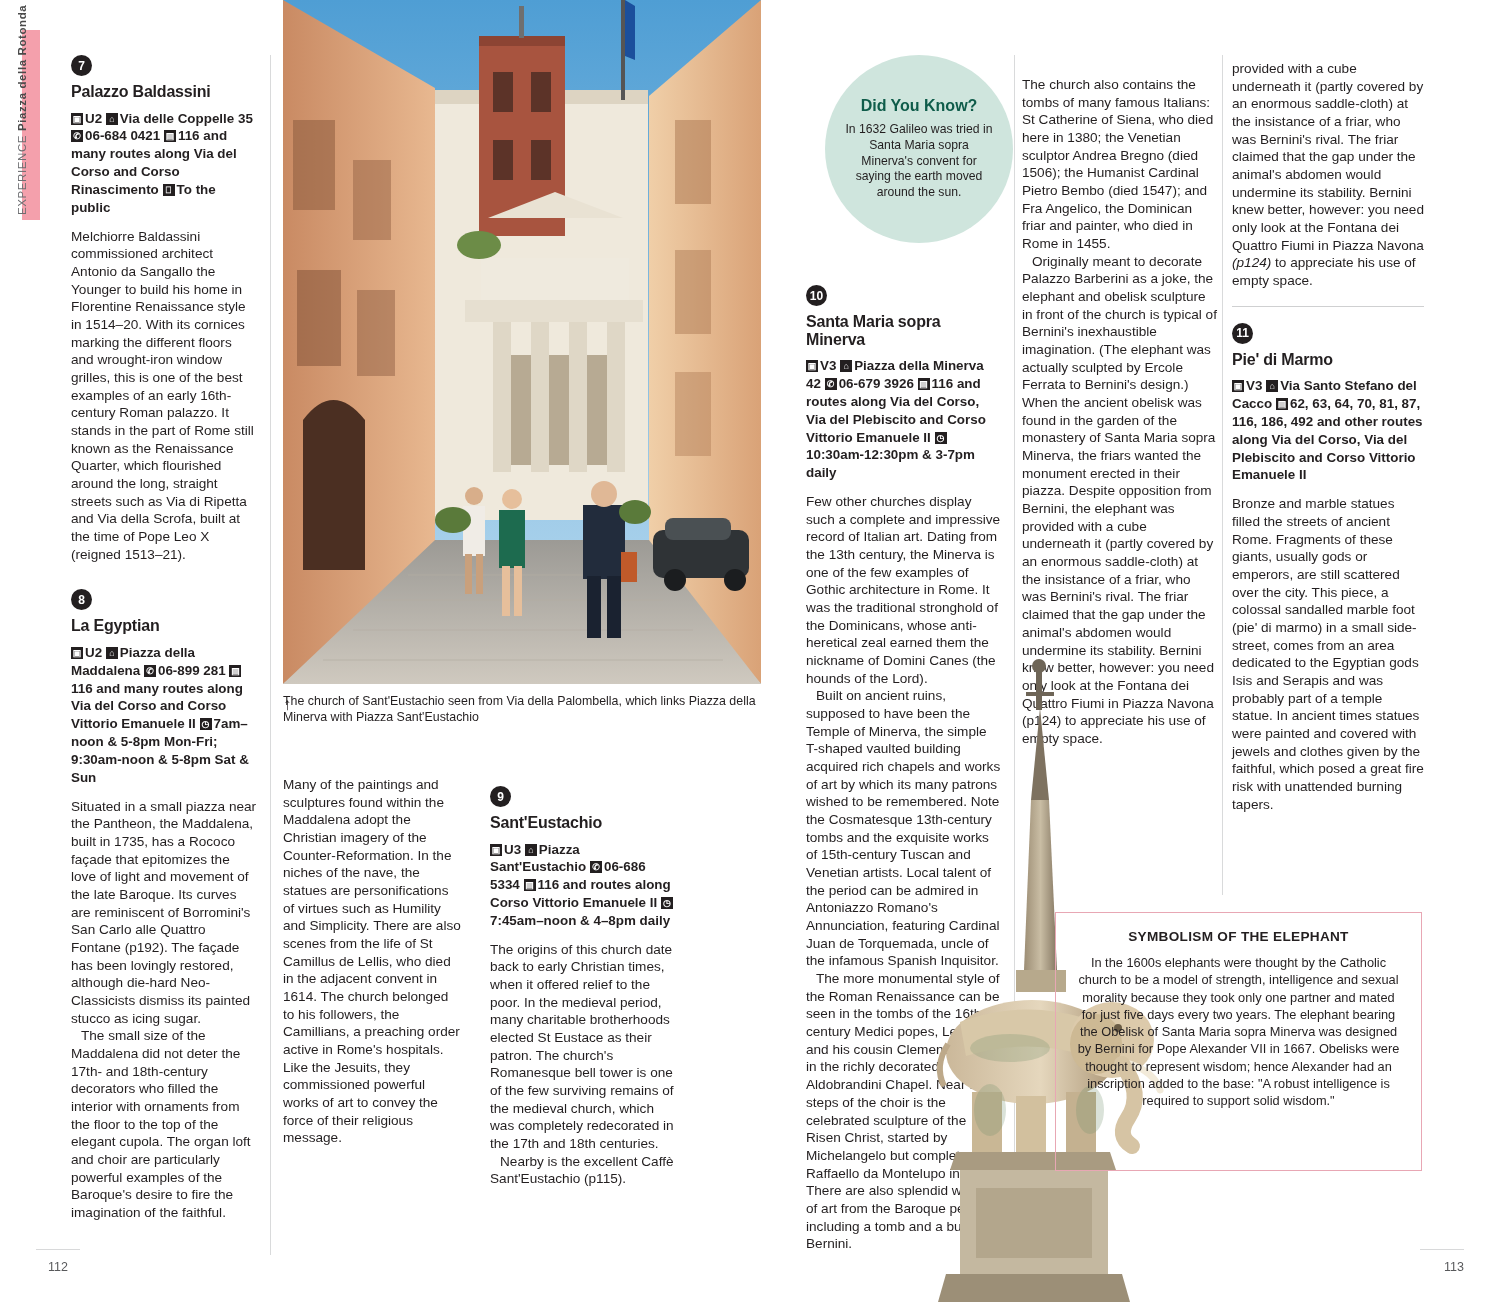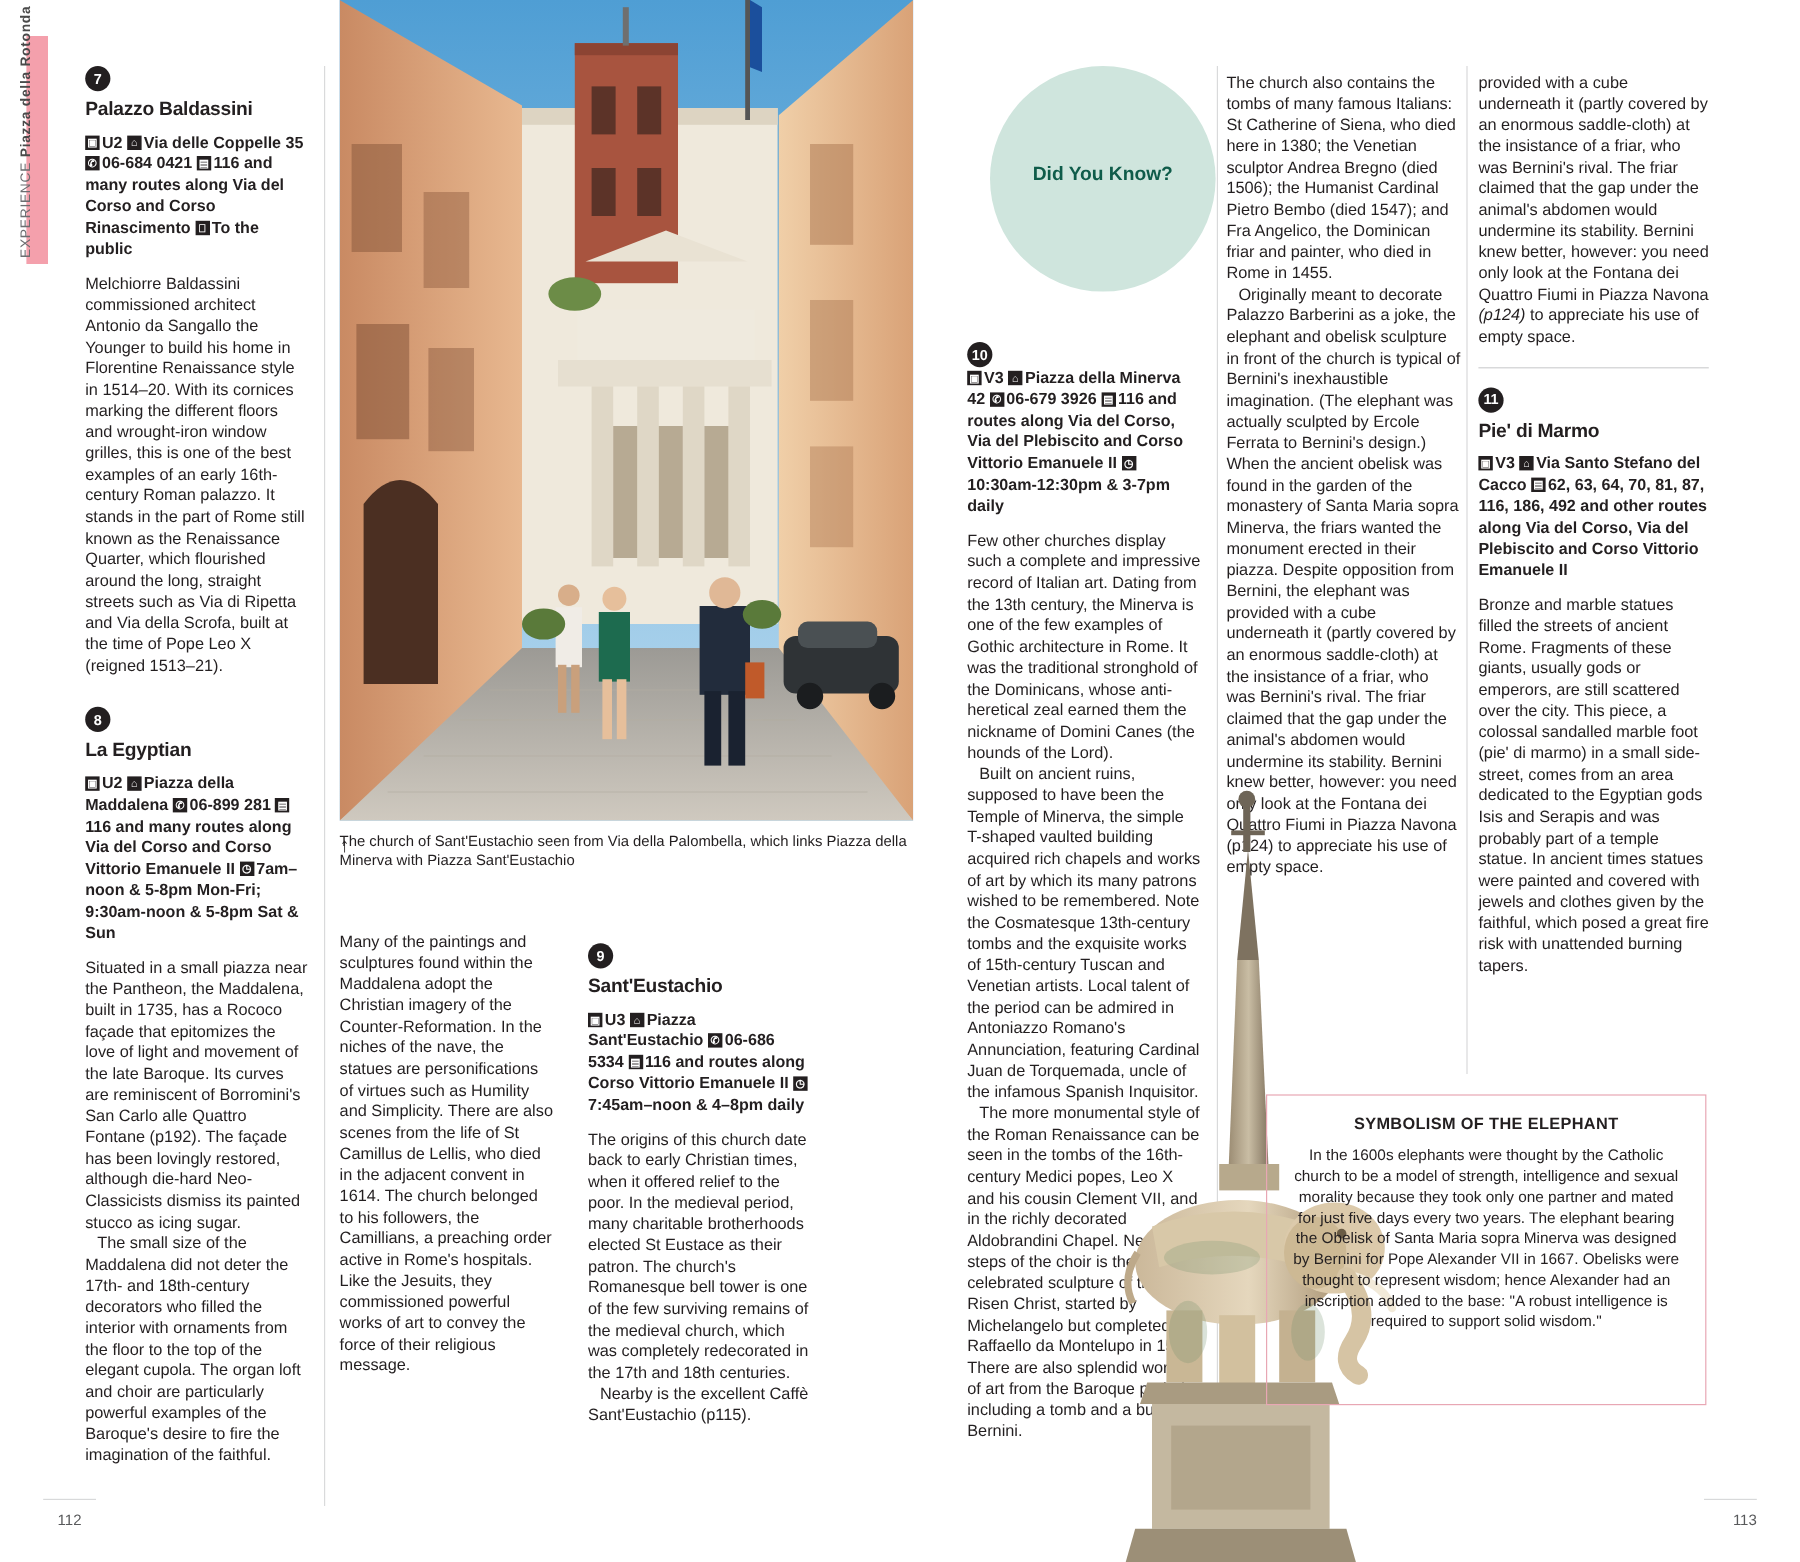--- a/index.html
+++ b/index.html
@@ -270,41 +270,43 @@
       <span class="gl-sq">◷</span><span>7:45am–noon &amp; 4–8pm daily</span>
     </div>
     <div class="body-text">
       <p>The origins of this church date back to early Christian times, when it offered relief to the poor. In the medieval period, many charitable brotherhoods elected St Eustace as their patron. The church's Romanesque bell tower is one of the few surviving remains of the medieval church, which was completely redecorated in the 17th and 18th centuries.</p>
       <p>Nearby is the excellent Caffè Sant'Eustachio (p115).</p>
     </div>
   </div>
 
   <div class="dyk">
     <h3>Did You Know?</h3>
+    <p>In 1632 Galileo was tried in Santa Maria sopra Minerva's convent for saying the earth moved around the sun.</p>
   </div>
 
   <div class="col" style="left:806px; top:285px; width:196px;">
     <span class="num-badge">10</span>
+    <h2 class="sight-title">Santa Maria sopra Minerva</h2>
     <div class="facts">
       <span class="gl-sq">▣</span><span>V3</span>
       <span class="gl-sq">⌂</span><span>Piazza della Minerva 42</span>
       <span class="gl-sq">✆</span><span>06-679 3926</span>
       <span class="gl-sq">▤</span><span>116 and routes along Via del Corso, Via del Plebiscito and Corso Vittorio Emanuele II</span>
       <span class="gl-sq">◷</span><span>10:30am-12:30pm &amp; 3-7pm daily</span>
     </div>
     <div class="body-text">
       <p>Few other churches display such a complete and impressive record of Italian art. Dating from the 13th century, the Minerva is one of the few examples of Gothic architecture in Rome. It was the traditional stronghold of the Dominicans, whose anti-heretical zeal earned them the nickname of Domini Canes (the hounds of the Lord).</p>
       <p>Built on ancient ruins, supposed to have been the Temple of Minerva, the simple T-shaped vaulted building acquired rich chapels and works of art by which its many patrons wished to be remembered. Note the Cosmatesque 13th-century tombs and the exquisite works of 15th-century Tuscan and Venetian artists. Local talent of the period can be admired in Antoniazzo Romano's Annunciation, featuring Cardinal Juan de Torquemada, uncle of the infamous Spanish Inquisitor.</p>
       <p>The more monumental style of the Roman Renaissance can be seen in the tombs of the 16th-century Medici popes, Leo X and his cousin Clement VII, and in the richly decorated Aldobrandini Chapel. Near the steps of the choir is the celebrated sculpture of the Risen Christ, started by Michelangelo but completed by Raffaello da Montelupo in 1521. There are also splendid works of art from the Baroque period, including a tomb and a bust by Bernini.</p>
     </div>
   </div>
 
   <div class="vrule" style="left:1014px; top:55px; height:1200px;"></div>
 
-  <div class="col" style="left:1022px; top:60px; width:195px;">
+  <div class="col" style="left:1022px; top:76px; width:195px;">
     <div class="body-text">
       <p>The church also contains the tombs of many famous Italians: St Catherine of Siena, who died here in 1380; the Venetian sculptor Andrea Bregno (died 1506); the Humanist Cardinal Pietro Bembo (died 1547); and Fra Angelico, the Dominican friar and painter, who died in Rome in 1455.</p>
       <p>Originally meant to decorate Palazzo Barberini as a joke, the elephant and obelisk sculpture in front of the church is typical of Bernini's inexhaustible imagination. (The elephant was actually sculpted by Ercole Ferrata to Bernini's design.) When the ancient obelisk was found in the garden of the monastery of Santa Maria sopra Minerva, the friars wanted the monument erected in their piazza. Despite opposition from Bernini, the elephant was provided with a cube underneath it (partly covered by an enormous saddle-cloth) at the insistance of a friar, who was Bernini's rival. The friar claimed that the gap under the animal's abdomen would undermine its stability. Bernini knew better, however: you need only look at the Fontana dei Quattro Fiumi in Piazza Navona (p124) to appreciate his use of empty space.</p>
     </div>
   </div>
 
   <div class="vrule" style="left:1222px; top:55px; height:840px;"></div>
 
   <div class="col" style="left:1232px; top:60px; width:192px;">
     <div class="body-text">

